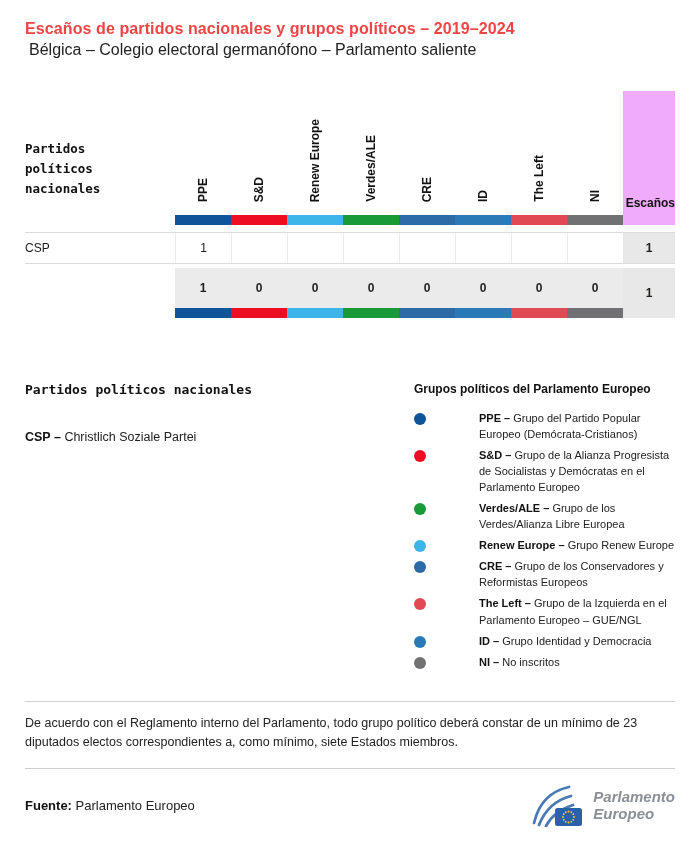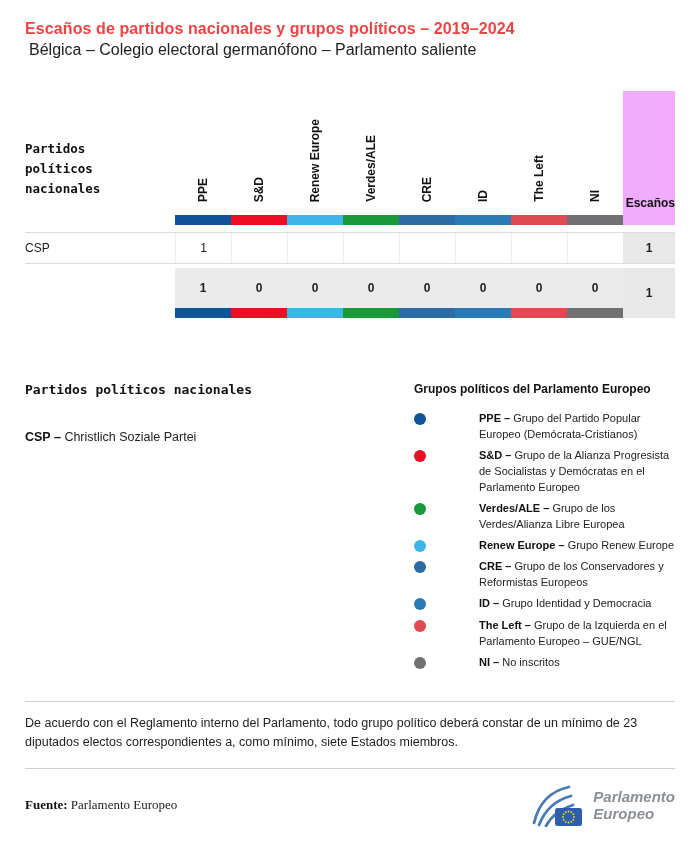--- a/index.html
+++ b/index.html
@@ -77,21 +77,21 @@
   .footnote {
     margin-top:26px; border-top:1px solid #cfcfcf;
     padding-top:12px; font-size:12.5px; line-height:1.55; color:#222;
     max-width:650px;
   }
   .footer {
     margin-top:16px; border-top:1px solid #cfcfcf;
     padding:14px 0 16px 0;
     display:flex; justify-content:space-between; align-items:center;
   }
-  .source { font-size:13px; color:#222;font-family:Liberation Serif, serif; }
+  .source { font-size:13px; color:#222; }
   .source b { color:#111; }
   .logo { display:flex; align-items:center; }
   .logo svg { display:block; margin-right:10px; }
   .logo-text { font-size:15px; font-weight:700; color:#8a9096; line-height:1.15;font-style:italic; }
 </style>
 </head>
 <body>
 
 <div class="page">
 
@@ -238,26 +238,26 @@
         </div>
         <div class="group-item">
           <span class="dot" style="background-color: rgb(61, 181, 232);"></span>
           <span class="gtext"><b>Renew Europe –</b> <span>Grupo Renew Europe</span></span>
         </div>
         <div class="group-item">
           <span class="dot" style="background-color: rgb(44, 107, 165);"></span>
           <span class="gtext"><b>CRE –</b> <span>Grupo de los Conservadores y Reformistas Europeos</span></span>
         </div>
         <div class="group-item">
+          <span class="dot" style="background-color: rgb(224, 74, 83);"></span>
+          <span class="gtext"><b>The Left –</b> <span>Grupo de la Izquierda en el Parlamento Europeo – GUE/NGL</span></span>
+        </div>
+        <div class="group-item">
           <span class="dot" style="background-color: rgb(42, 122, 184);"></span>
           <span class="gtext"><b>ID –</b> <span>Grupo Identidad y Democracia</span></span>
-        </div>
-        <div class="group-item">
-          <span class="dot" style="background-color: rgb(224, 74, 83);"></span>
-          <span class="gtext"><b>The Left –</b> <span>Grupo de la Izquierda en el Parlamento Europeo – GUE/NGL</span></span>
         </div>
         <div class="group-item">
           <span class="dot" style="background-color: rgb(113, 113, 116);"></span>
           <span class="gtext"><b>NI –</b> <span>No inscritos</span></span>
         </div>
 
       </div>
     </div>
   </div>
 

